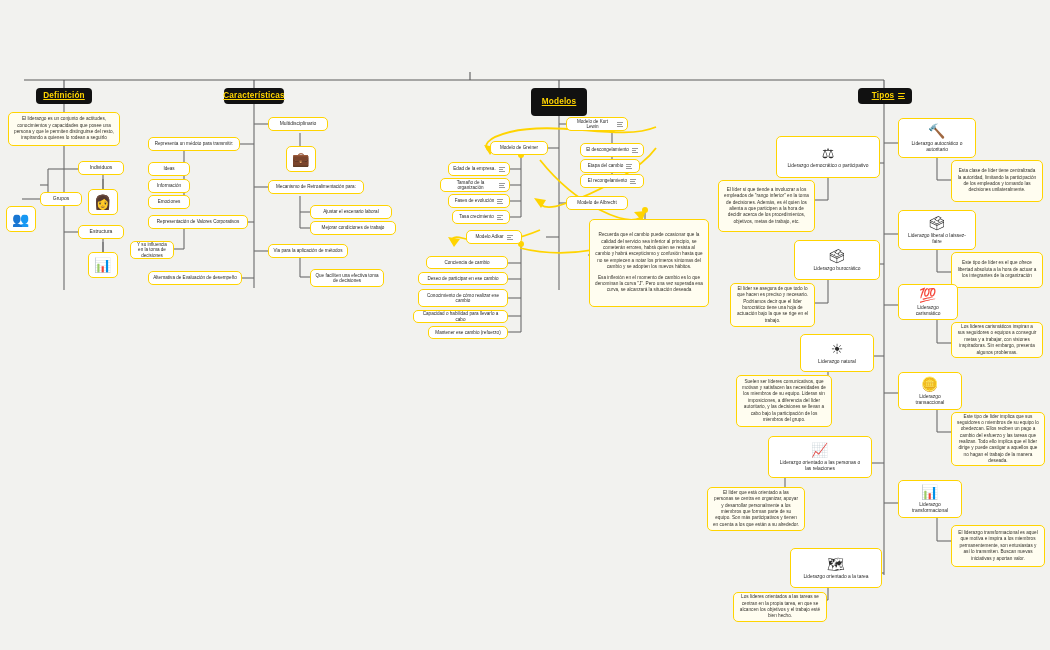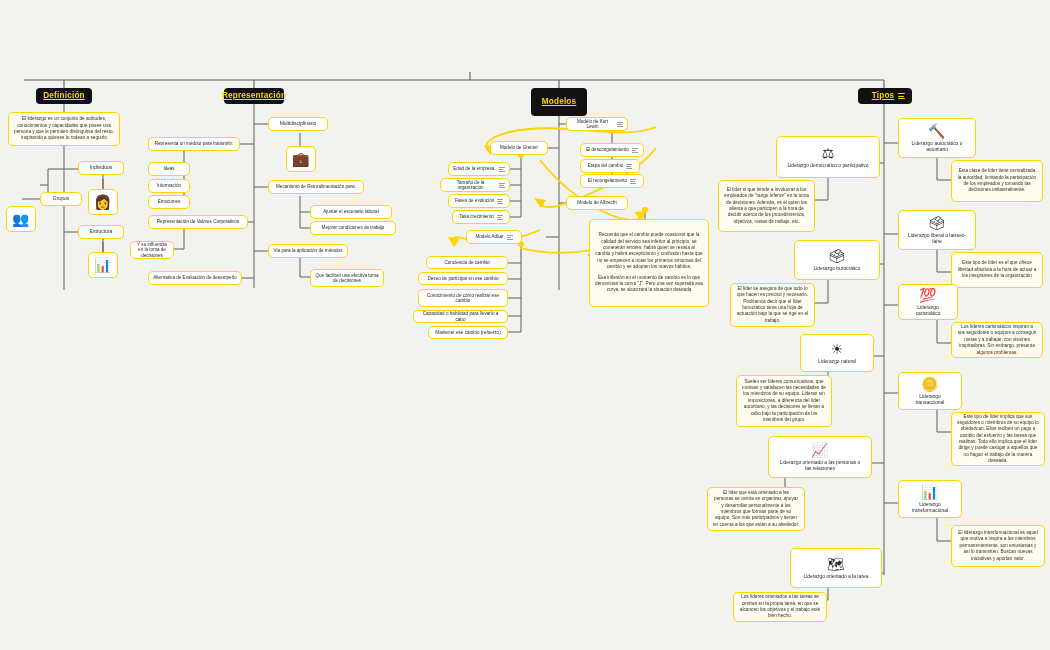--- a/index.html
+++ b/index.html
@@ -249,21 +249,21 @@
       <circle cx="645" cy="210" r="3"></circle>
       <circle cx="521" cy="244" r="3"></circle>
     </g>
   </svg>
 
 
   <div class="node branch" style="left:36px; top:88px; width:56px; height:16px;">
     <span>Definición</span>
   </div>
   <div class="node branch" style="left:224px; top:88px; width:60px; height:16px;">
-    <span>Representación</span>
+    <span>Características</span>
   </div>
   <div class="node branch" style="left:531px; top:88px; width:56px; height:28px;">
     <span>Modelos</span>
   </div>
   <div class="node branch" style="left:858px; top:88px; width:52px; height:16px;">
     <span>Tipos</span>
     <span class="hamb">
         <i></i>
         <i></i>
         <i></i>

